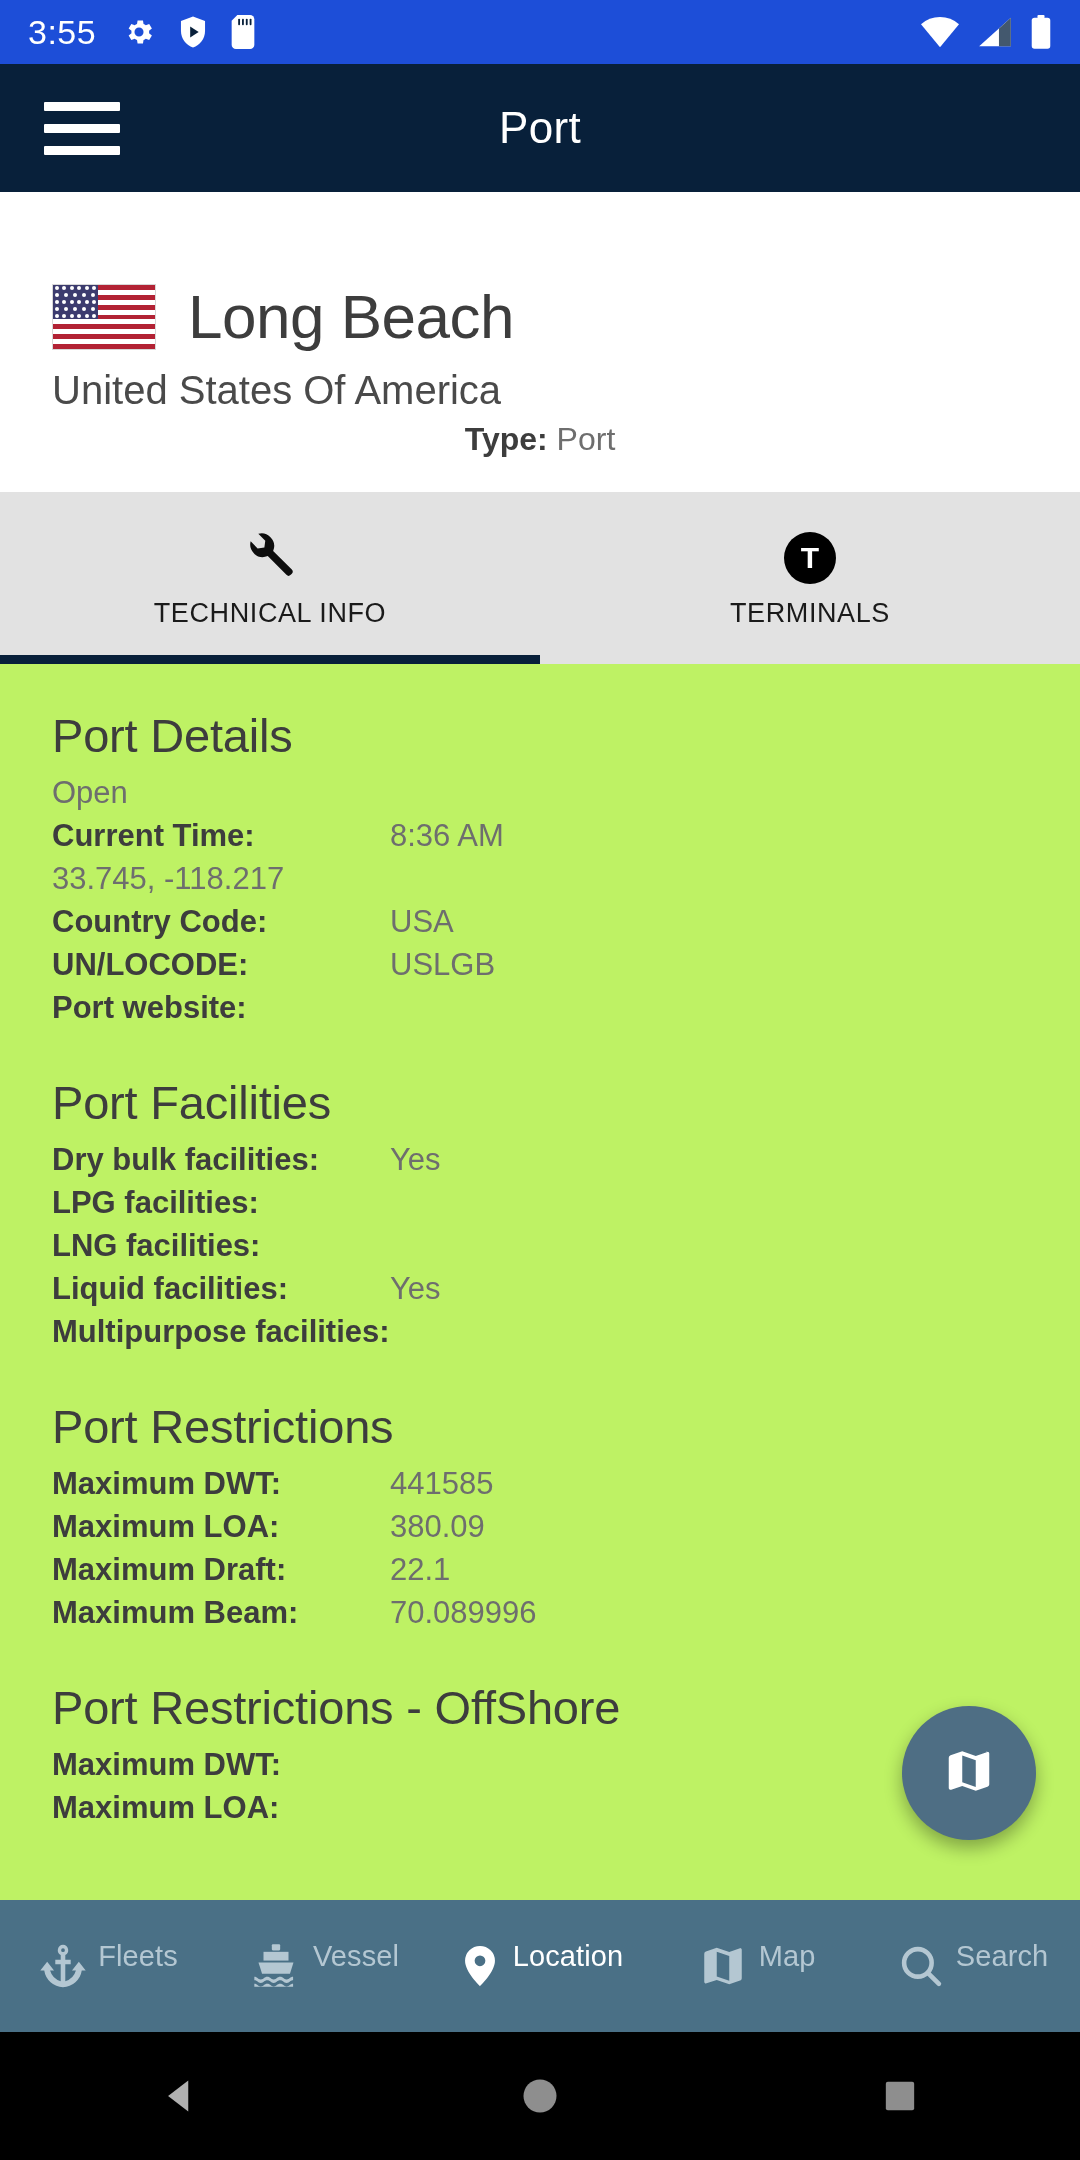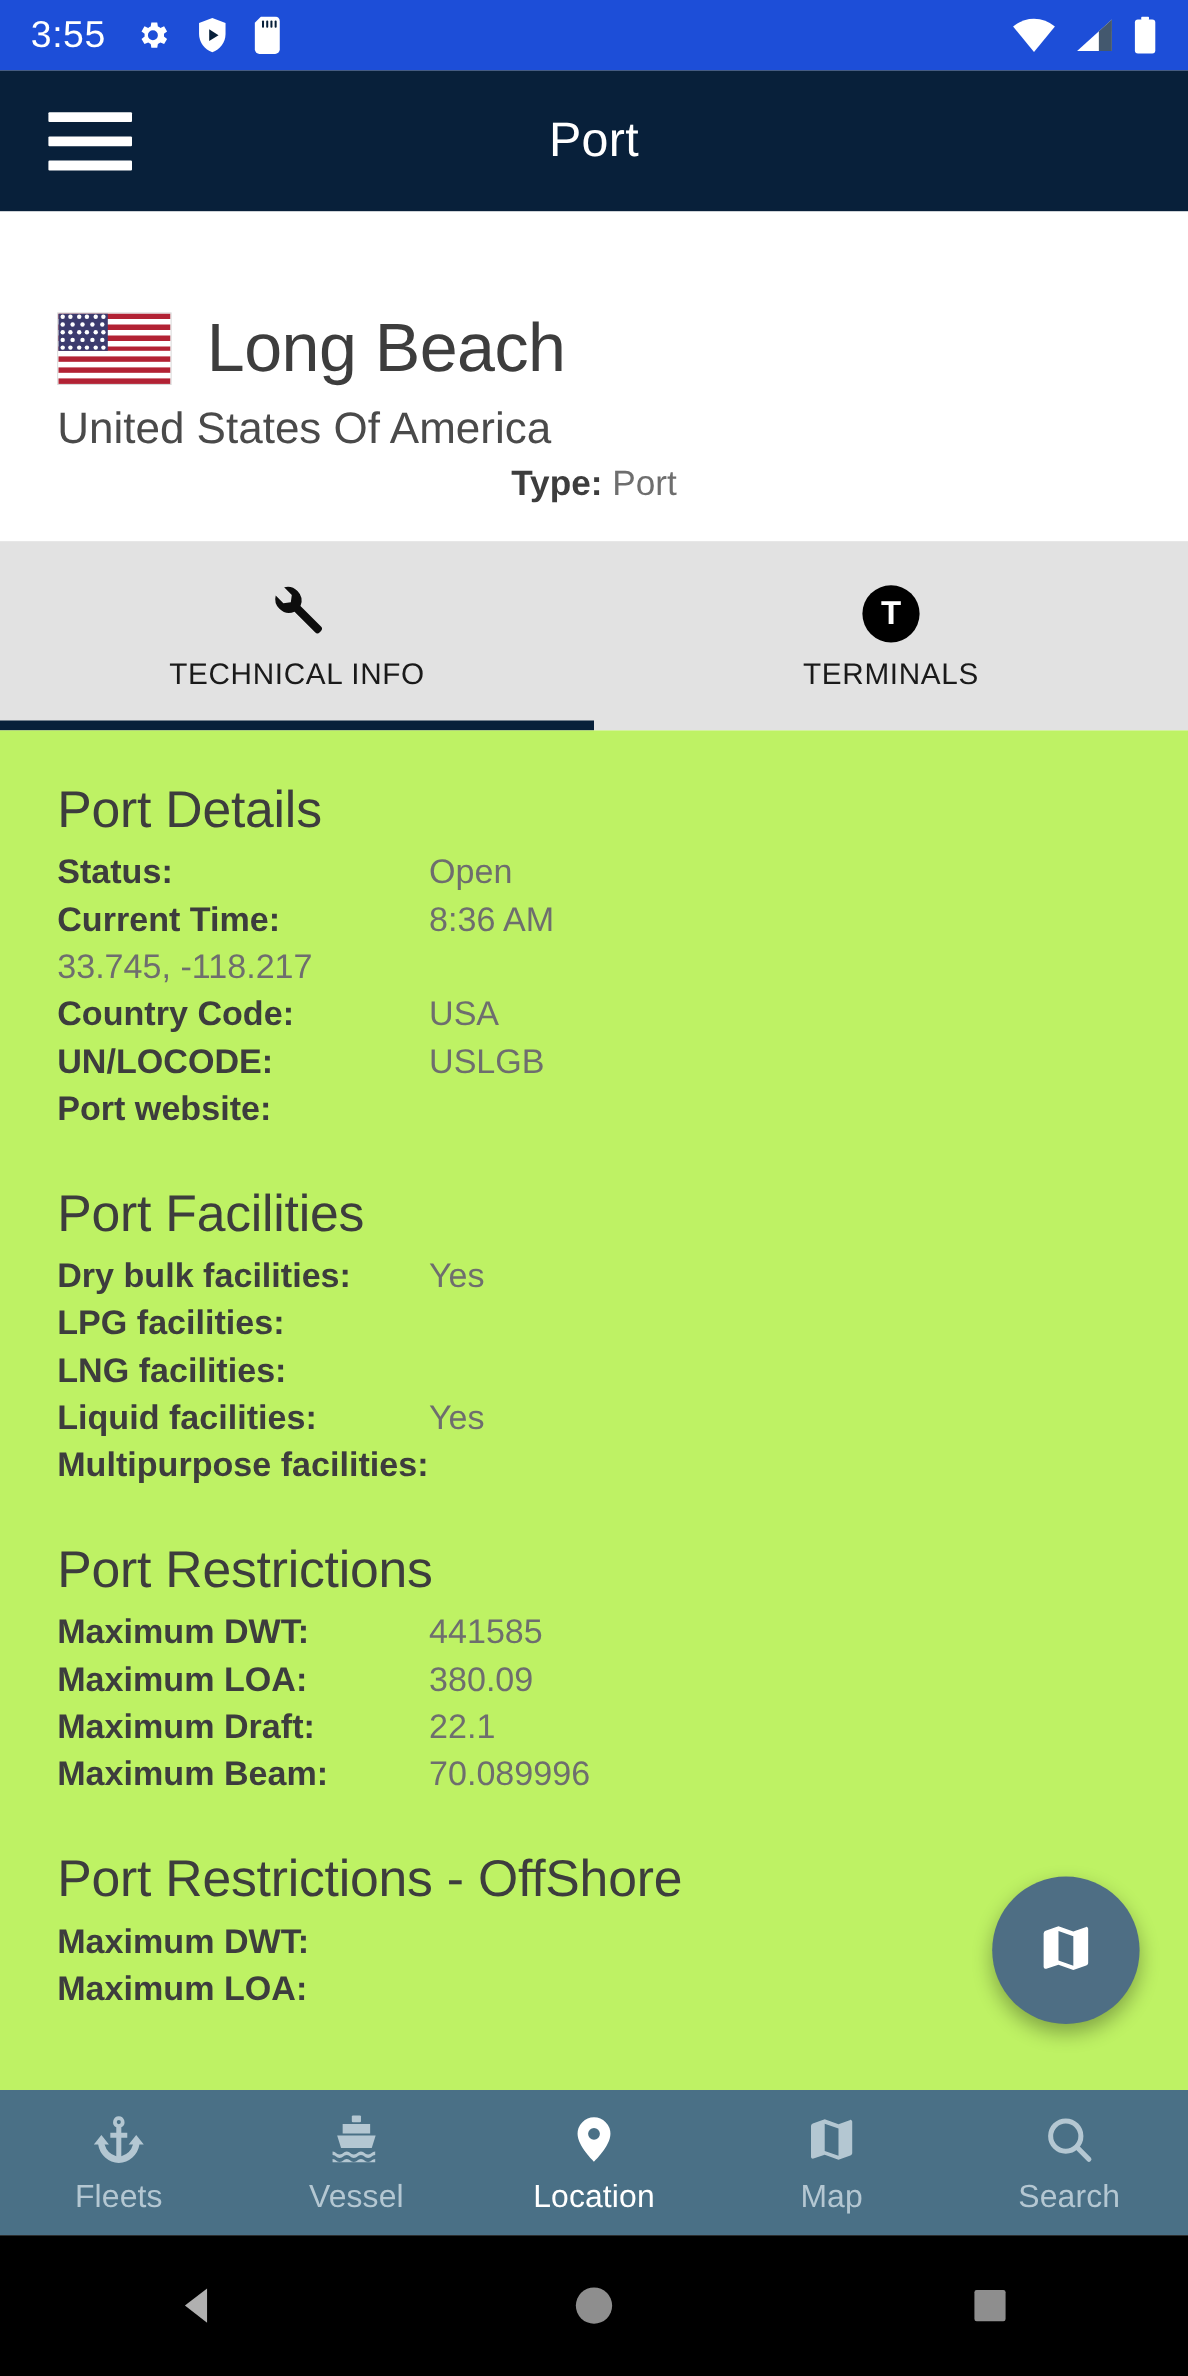--- a/index.html
+++ b/index.html
@@ -101,21 +101,21 @@
     width:134px; height:134px; border-radius:50%;
     background:#4e6e84; display:flex; align-items:center; justify-content:center;
     box-shadow:0 8px 18px rgba(0,0,0,.32); cursor:pointer; z-index:5;
   }
 
   
   .bottomnav {
     background:#4a7086; height:132px; flex:0 0 132px; display:flex; align-items:center;
   }
   .bn-item {
-    flex:1 1 0; display:flex; flex-direction:column; align-items:center;
+    flex:1 1 0; display:flex; flex-direction:row; 
     justify-content:center; gap:10px; cursor:pointer; color:#b4c7d2;
   }
   .bn-item.active { color:#ffffff; }
   .bn-label { font-size:29px; font-weight:400; letter-spacing:.1px; }
   .bn-icon { height:52px; display:flex; align-items:center; justify-content:center; }
 
   
   .sysnav {
     background:#000000; height:128px; flex:0 0 128px; display:flex;
     align-items:center; justify-content:space-around;
@@ -267,21 +267,20 @@
       </div>
       <div class="tab-label">TERMINALS</div>
     </div>
   </div>
 
   <div class="content">
 
     <div class="section">
       <div class="section-title">Port Details</div>
       <div class="row">
-        <div class="k">Status:</div>
         <div class="v">Open</div>
       </div>
       <div class="row">
         <div class="k">Current Time:</div>
         <div class="v">8:36 AM</div>
       </div>
       <div class="row">
         <div class="v">33.745, -118.217</div>
       </div>
       <div class="row">

